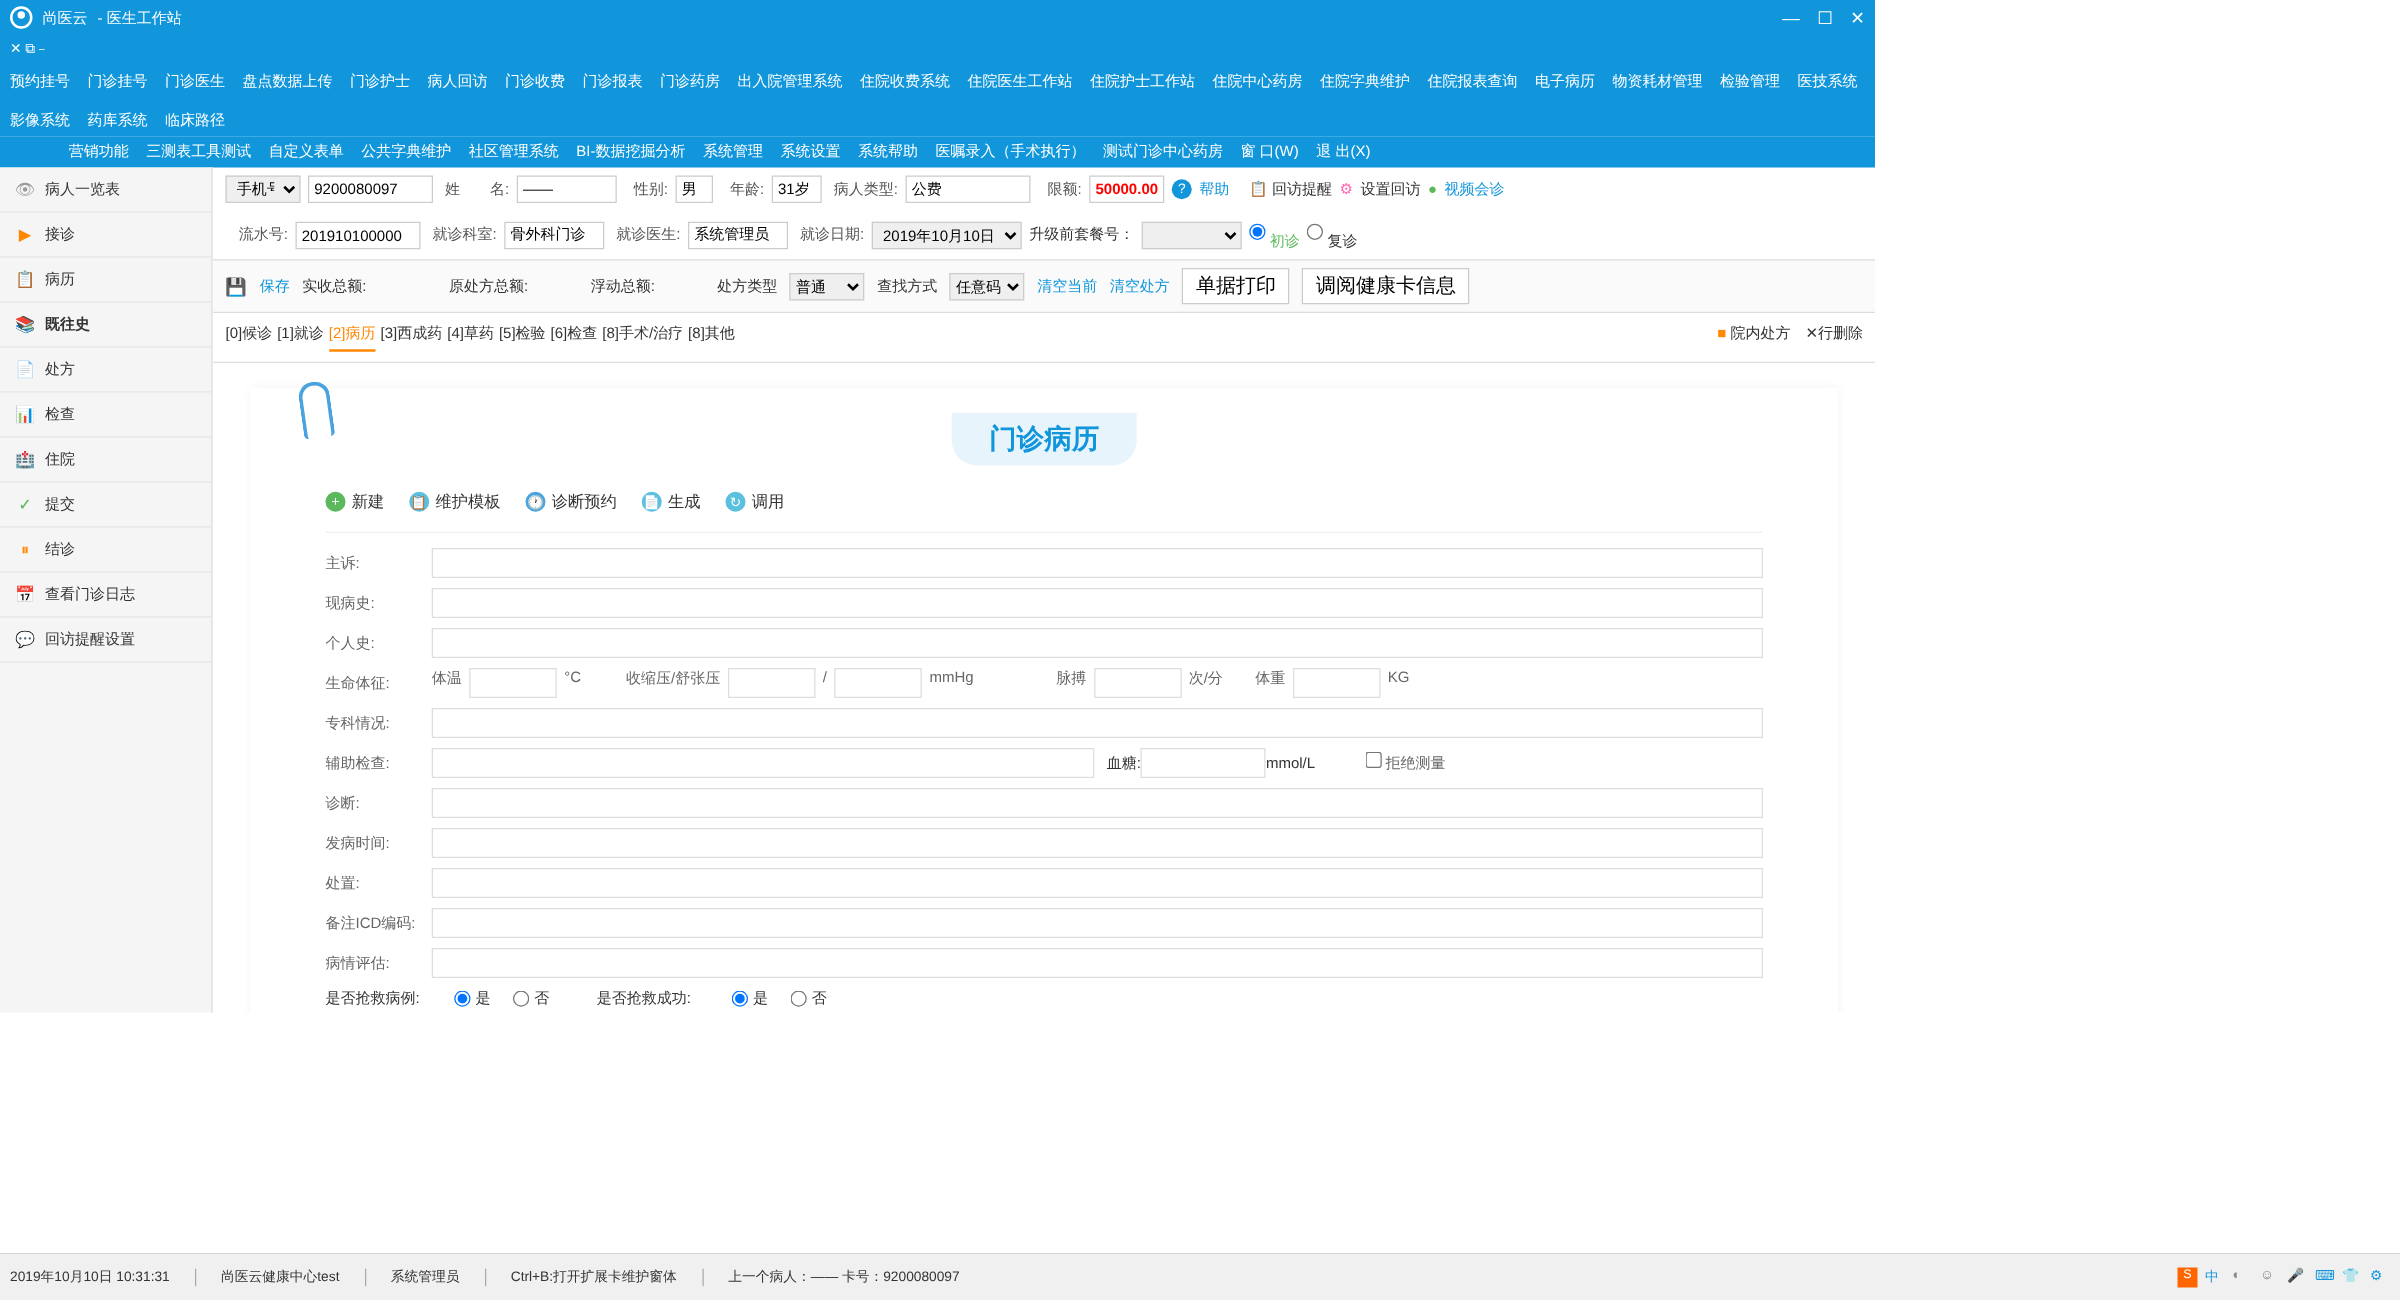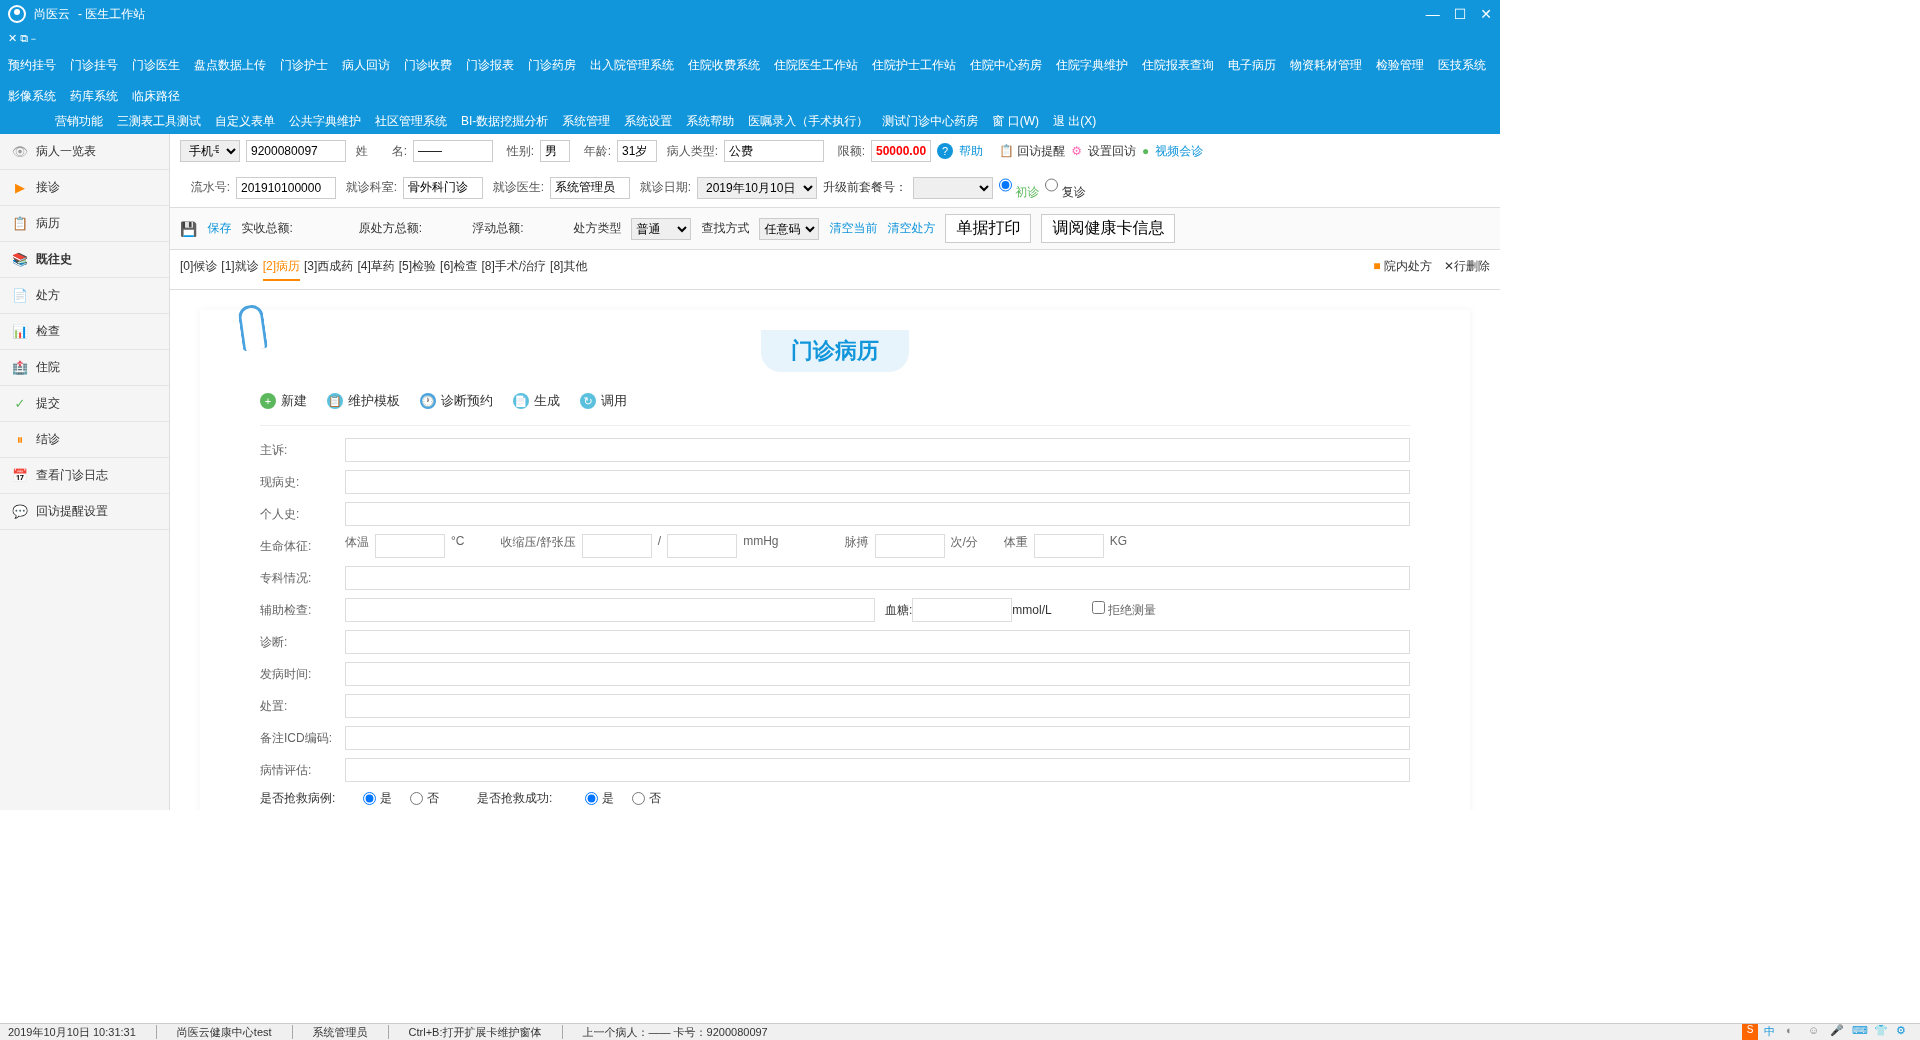--- a/index.html
+++ b/index.html
@@ -44,21 +44,21 @@
 .ic-blue { background: #5bc0de; }
 .ic-teal { background: #4aa3df; }
 .form-field { display: flex; align-items: center; margin-bottom: 8px; }
 .form-field label { width: 85px; text-align: left; color: #666; font-size: 12px; }
 .form-field input[type=text] { flex: 1; border: 1px solid #ddd; padding: 4px; height: 24px; font-size: 12px; }
 .vital-row { display: flex; align-items: flex-start; gap: 6px; }
 .vital-row input { width: 70px; border: 1px solid #ddd; height: 24px; padding: 2px; }
 .vital-row span { color: #666; font-size: 12px; }
 .radio-row { display: flex; align-items: center; gap: 18px; }
 .radio-row label { width: auto; color: #333; font-size: 12px; display: flex; align-items: center; gap: 4px; }
-.status-bar { position: fixed; bottom: 0; left: 0; right: 0; height: 17px; background: #f0f0f0; border-top: 1px solid #ccc; display: flex; align-items: center; padding: 0 8px; font-size: 11px; gap: 20px; }
+.status-bar { position: fixed; bottom: 0; left: 0; right: 0; height: 38px; background: #f0f0f0; border-top: 1px solid #ccc; display: flex; align-items: center; padding: 0 8px; font-size: 11px; gap: 20px; }
 .status-bar .divider { border-left: 1px solid #aaa; height: 14px; }
 .taskbar-icons { margin-left: auto; display: flex; gap: 6px; }
 .taskbar-icons span { width: 16px; height: 16px; display: inline-block; }
 .save-icon { color: #1296db; font-size: 14px; }
 label.fl { width: 55px; text-align: right; color: #555; }
 </style>
 </head>
 <body>
 
 <div class="title-bar">

